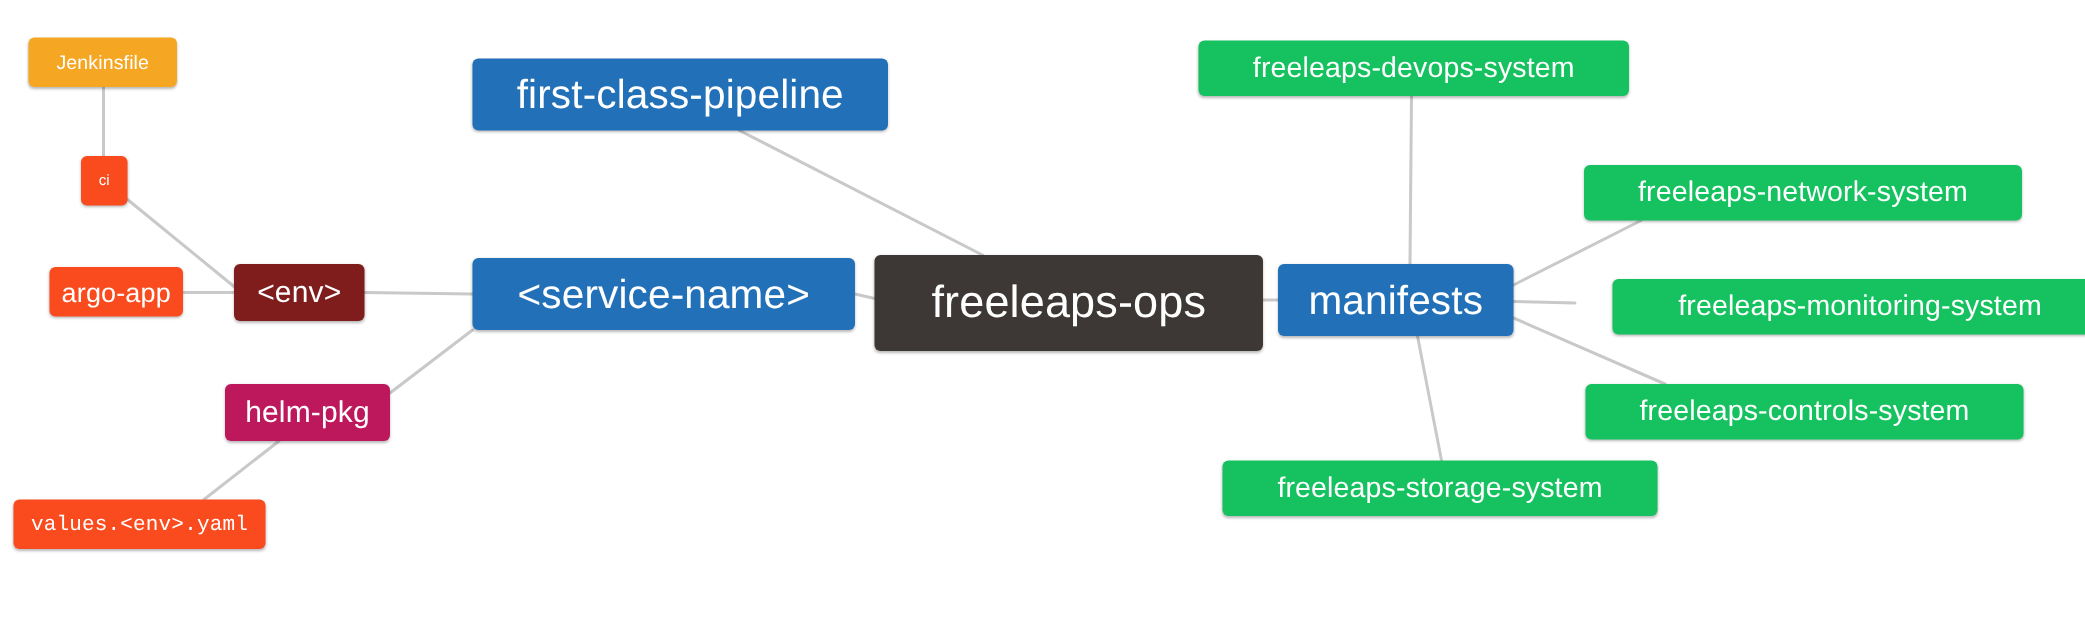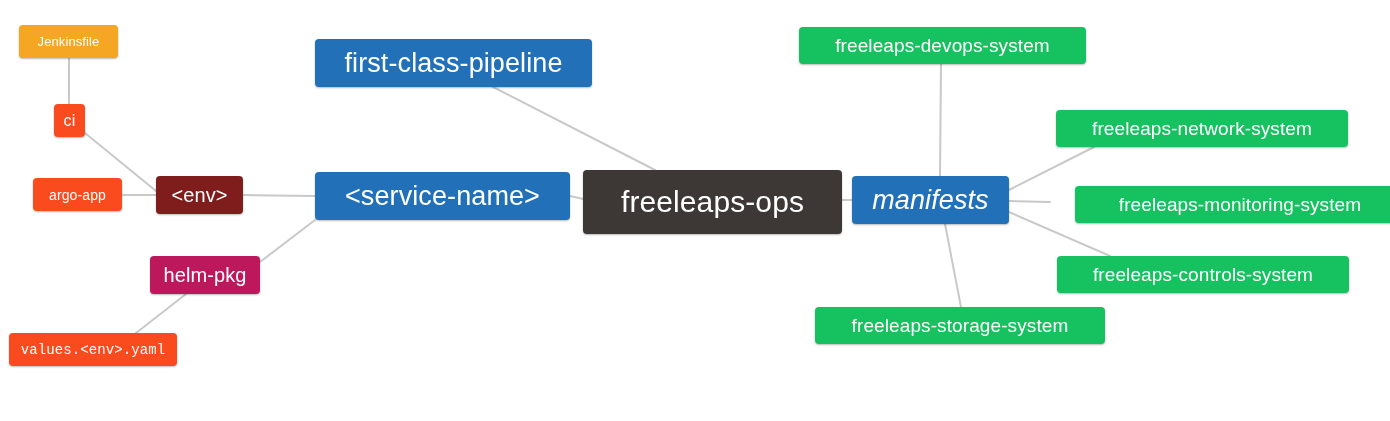--- a/index.html
+++ b/index.html
@@ -59,45 +59,45 @@
       <line x1="940" y1="176" x2="941" y2="64" stroke="#c9c9c9" stroke-width="2" stroke-linecap="round"></line>
       <line x1="1009" y1="190" x2="1094" y2="147" stroke="#c9c9c9" stroke-width="2" stroke-linecap="round"></line>
       <line x1="1009" y1="201" x2="1050" y2="202" stroke="#c9c9c9" stroke-width="2" stroke-linecap="round"></line>
       <line x1="1009" y1="212" x2="1110" y2="256" stroke="#c9c9c9" stroke-width="2" stroke-linecap="round"></line>
       <line x1="945" y1="224" x2="961" y2="307" stroke="#c9c9c9" stroke-width="2" stroke-linecap="round"></line>
     </svg>
   <div id="nodes">
       <div class="node" style="left: 19px; top: 25px; width: 99px; height: 33px; background: rgb(245, 166, 35); font-size: 13px;">
         <span>Jenkinsfile</span>
       </div>
-      <div class="node" style="left: 54px; top: 104px; width: 31px; height: 33px; background: rgb(250, 75, 30); font-size: 16px;">
+      <div class="node" style="left: 54px; top: 104px; width: 31px; height: 33px; background: rgb(250, 75, 30); font-size: 10px;">
         <span>ci</span>
       </div>
-      <div class="node" style="left: 33px; top: 178px; width: 89px; height: 33px; background: rgb(250, 75, 30); font-size: 14px;">
+      <div class="node" style="left: 33px; top: 178px; width: 89px; height: 33px; background: rgb(250, 75, 30); font-size: 18px;">
         <span>argo-app</span>
       </div>
       <div class="node" style="left: 156px; top: 176px; width: 87px; height: 38px; background: #7f1d1d; font-size: 20px;">
         <span>&lt;env&gt;</span>
       </div>
       <div class="node" style="left: 150px; top: 256px; width: 110px; height: 38px; background: #be185d; font-size: 20px;">
         <span>helm-pkg</span>
       </div>
       <div class="node" style="left: 9px; top: 333px; width: 168px; height: 33px; background: rgb(250, 75, 30); font-size: 14px; font-family: Liberation Mono, monospace;">
         <span>values.&lt;env&gt;.yaml</span>
       </div>
       <div class="node" style="left: 315px; top: 39px; width: 277px; height: 48px; background: rgb(34, 113, 184); font-size: 27px;">
         <span>first-class-pipeline</span>
       </div>
       <div class="node" style="left: 315px; top: 172px; width: 255px; height: 48px; background: rgb(34, 113, 184); font-size: 27px;">
         <span>&lt;service-name&gt;</span>
       </div>
       <div class="node" style="left: 583px; top: 170px; width: 259px; height: 64px; background: rgb(61, 56, 53); font-size: 30px;">
         <span>freeleaps-ops</span>
       </div>
-      <div class="node" style="left: 852px; top: 176px; width: 157px; height: 48px; background: rgb(34, 113, 184); font-size: 27px; font-style: italic;">
+      <div class="node" style="left: 852px; top: 176px; width: 157px; height: 48px; background: rgb(34, 113, 184); font-size: 27px;">
         <span>manifests</span>
       </div>
       <div class="node" style="left: 799px; top: 27px; width: 287px; height: 37px; background: rgb(22, 194, 96); font-size: 19px;">
         <span>freeleaps-devops-system</span>
       </div>
       <div class="node" style="left: 1056px; top: 110px; width: 292px; height: 37px; background: rgb(22, 194, 96); font-size: 19px;">
         <span>freeleaps-network-system</span>
       </div>
       <div class="node" style="left: 1075px; top: 186px; width: 330px; height: 37px; background: rgb(22, 194, 96); font-size: 19px; justify-content: center;">
         <span>freeleaps-monitoring-system</span>

